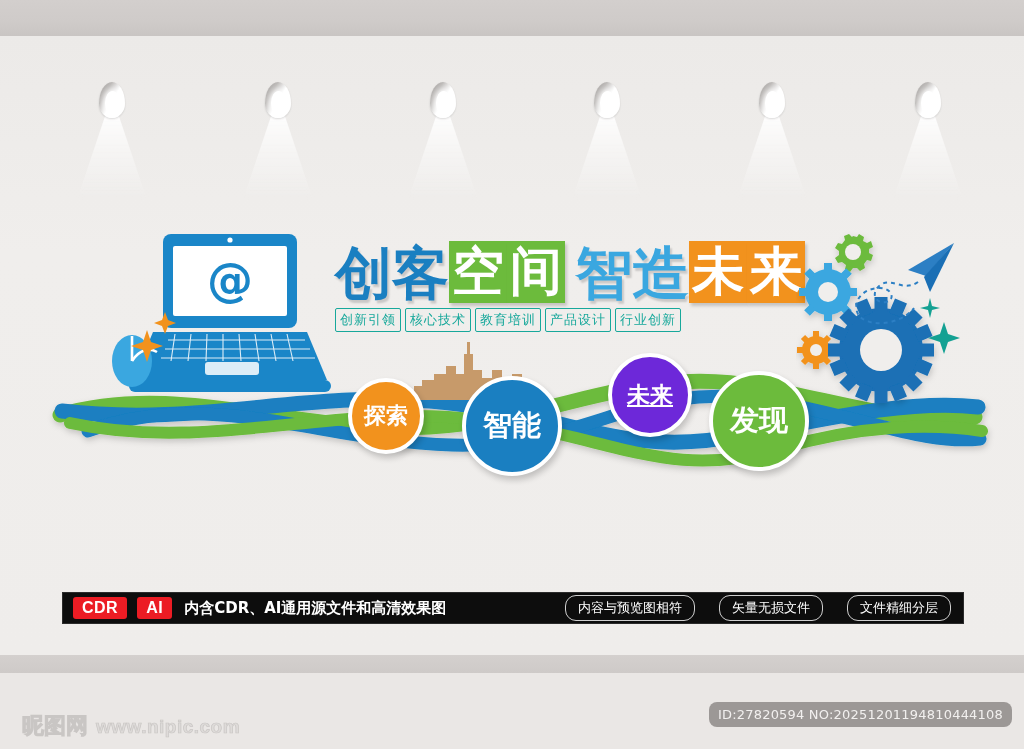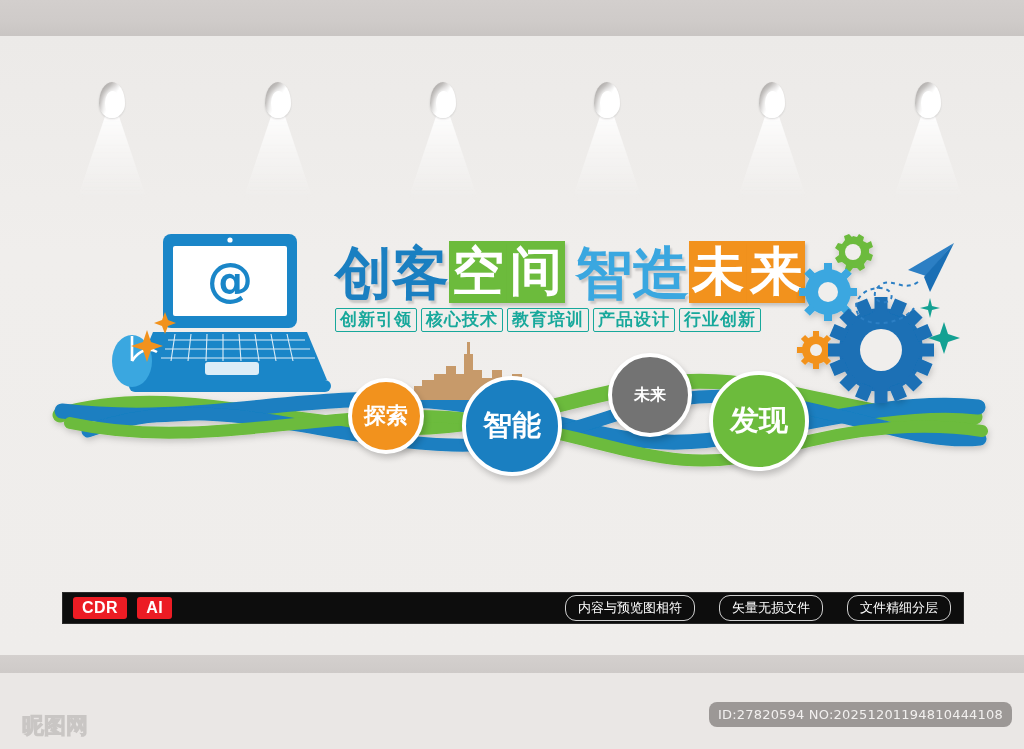--- a/index.html
+++ b/index.html
@@ -49,22 +49,22 @@
   .tchar.lblue{color:#3aa7e0;text-shadow:2px 3px 2px rgba(0,0,0,.16);}
   .tbox{display:inline-flex;align-items:center;justify-content:center;
     width:62px;height:62px;color:#fff;font-size:52px;font-weight:bold;
     font-family:"DejaVu Sans","Liberation Sans",sans-serif;
     box-shadow:2px 3px 3px rgba(0,0,0,.18);}
   .tbox.green{background:#6cbb3c;}
   .tbox.orange{background:#f2921d;}
   .gap{display:inline-block;width:11px;}
 
   .tagrow{display:flex;gap:4px;margin-top:5px;}
-  .tag{border:1.6px solid #17a89b;color:#17a89b;font-weight:bold;
-    font-size:17px;line-height:15px;padding:3px 4px 4px 4px;border-radius:2px;
+  .tag{border:1.6px solid #17a89b;color:#17a89b;font-weight:normal;
+    font-size:13px;line-height:15px;padding:3px 4px 4px 4px;border-radius:2px;
     font-family:"DejaVu Sans","Liberation Sans",sans-serif;letter-spacing:1px;}
 
   
   .circ{position:absolute;border-radius:50%;display:flex;align-items:center;justify-content:center;
     color:#fff;font-weight:bold;font-family:"DejaVu Sans","Liberation Sans",sans-serif;
     border:4px solid #ffffff;box-shadow:2px 4px 6px rgba(0,0,0,.2);}
 
   
   .gears{position:absolute;right:48px;top:35px;width:180px;height:190px;}
 
@@ -240,35 +240,37 @@
         <path d="M148,92 L152,104 L164,108 L152,112 L148,124 L144,112 L132,108 L144,104 Z"></path>
         <path d="M134,68 L136,76 L144,78 L136,80 L134,88 L132,80 L124,78 L132,76 Z"></path>
       </g>
     </svg>
 
   </div>
 
   <div id="circles">
       <div class="circ" style="left: 348px; top: 378px; width: 68px; height: 68px; background: rgb(242, 146, 29); font-size: 22px;">探索</div>
       <div class="circ" style="left: 462px; top: 376px; width: 92px; height: 92px; background: rgb(26, 127, 193); font-size: 29px;">智能</div>
-      <div class="circ" style="left: 608px; top: 353px; width: 76px; height: 76px; background: #737373; font-size: 16px;">未来</div>
+      <div class="circ" style="left: 608px; top: 353px; width: 76px; height: 76px; background: #6d28d9; font-size: 23px; text-decoration: underline;">未来</div>
       <div class="circ" style="left: 709px; top: 371px; width: 92px; height: 92px; background: rgb(108, 187, 60); font-size: 29px;">发现</div>
     </div>
 
   <div class="infobar">
     <span class="badge">CDR</span>
     <span class="badge">AI</span>
+    <span class="infotext">内含CDR、AI通用源文件和高清效果图</span>
     <span class="pills" id="pills">
         <span class="pill">内容与预览图相符</span>
         <span class="pill">矢量无损文件</span>
         <span class="pill">文件精细分层</span>
       </span>
   </div>
 
   <div class="floorband"></div>
   <div class="floor"></div>
 
   <div class="wm">
     <span class="cn">昵图网</span>
+    <span class="url">www.nipic.com</span>
   </div>
   <div class="idbadge">ID:27820594 NO:20251201194810444108</div>
 
 </div>
 
 </body></html>

